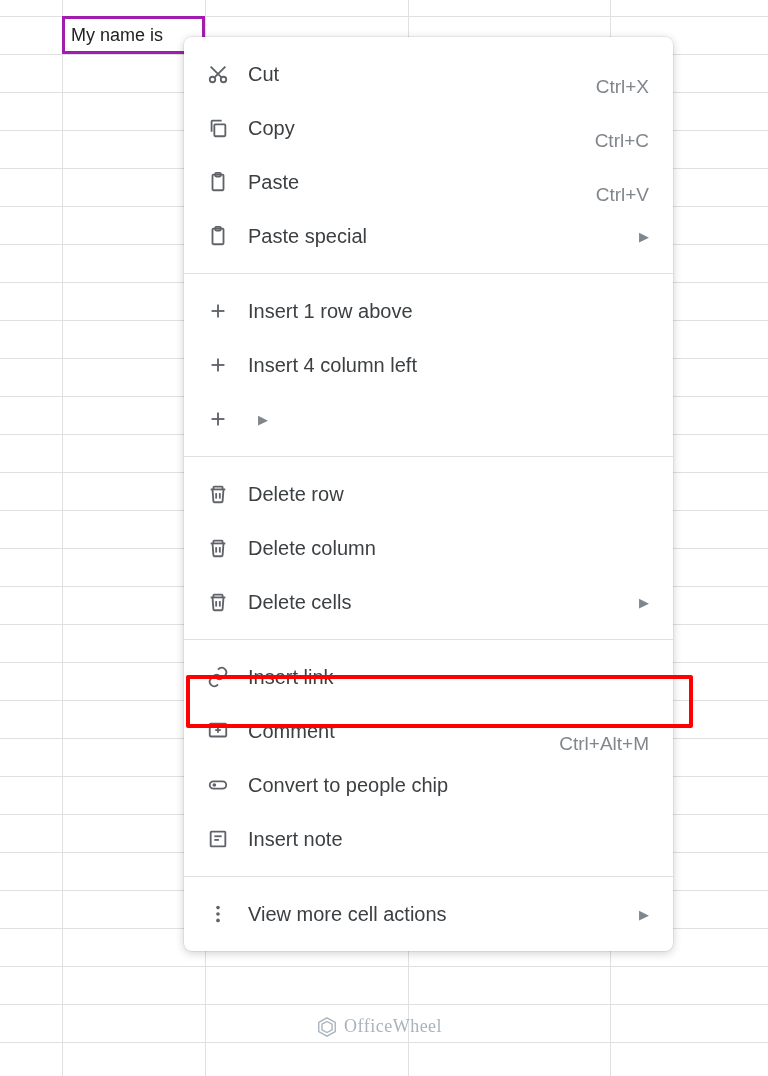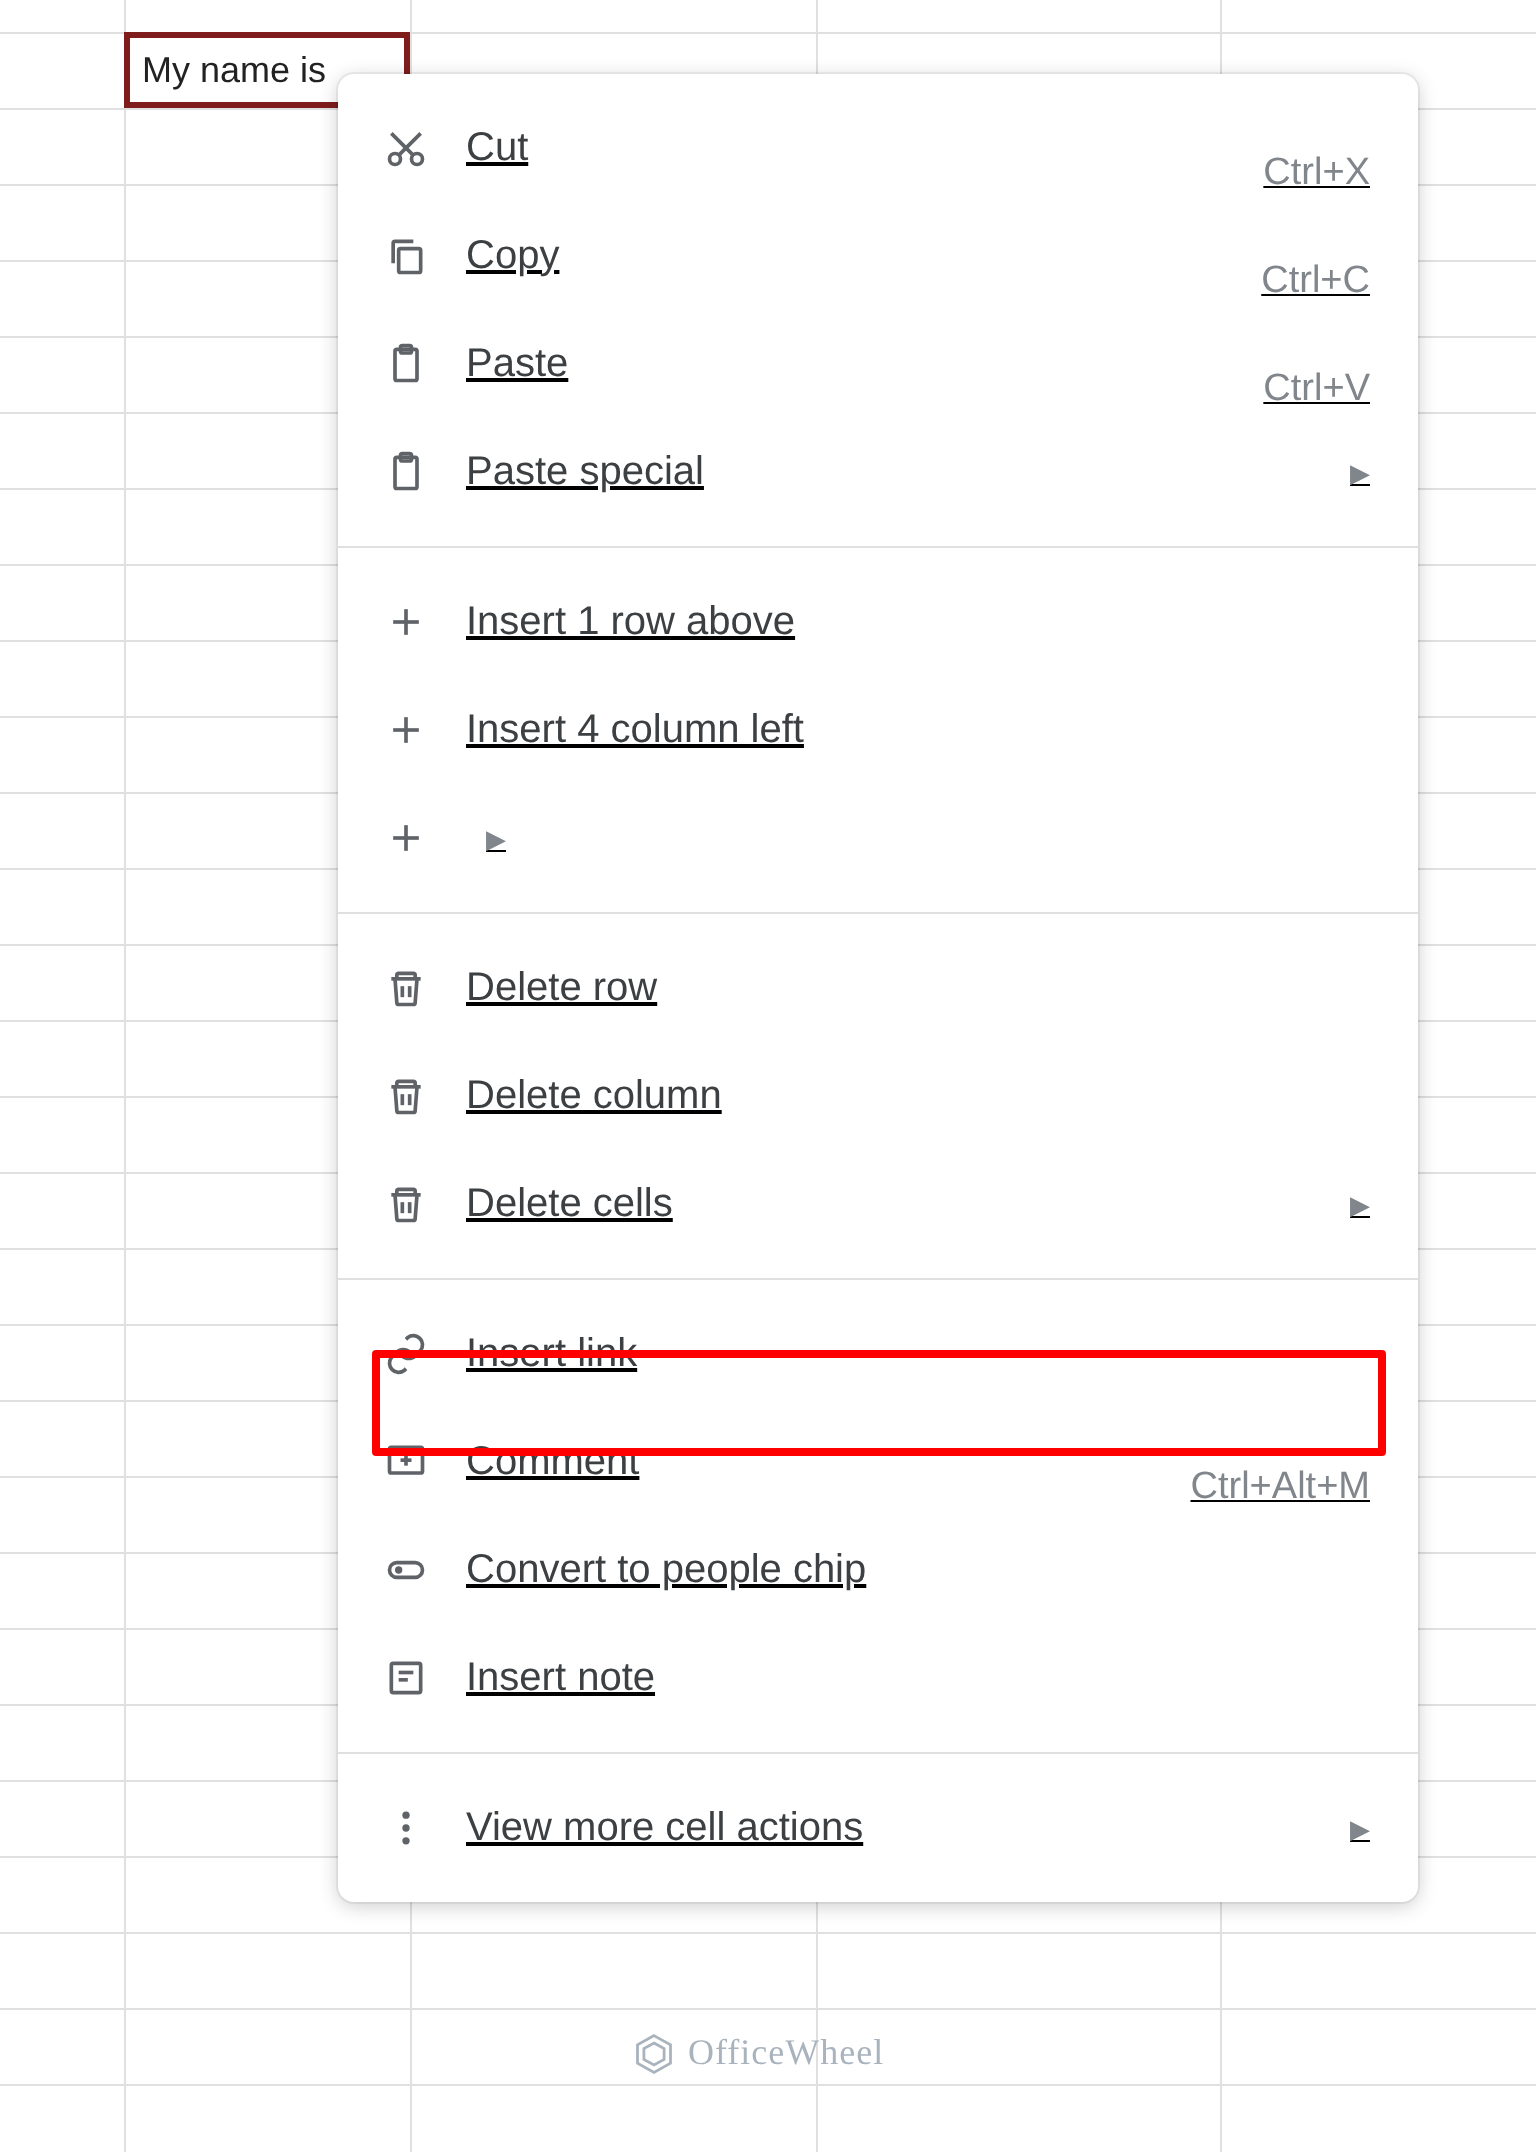--- a/index.html
+++ b/index.html
@@ -24,40 +24,39 @@
     .grid .hline { height: 1px; left: 0; right: 0; }
     .grid .vline { width: 1px; top: 0; bottom: 0; }
 
     
     .cell-selected {
       position: absolute;
       left: 62px;
       top: 16px;
       width: 143px;
       height: 38px;
-      border: 3px solid #7f1d1d;
+      border: 3px solid #a21caf;
       background: #fff;
       display: flex;
       align-items: center;
       padding: 0 6px;
       font-size: 18px;
       color: #222;
     }
 
     
     .context-menu {
       position: absolute;
-      left: 169px;
+      left: 184px;
       top: 37px;
-      width: 540px;
+      width: 489px;
       background: #fff;
       border-radius: 8px;
       box-shadow: 0 2px 10px rgba(0,0,0,0.20), 0 0 0 1px rgba(0,0,0,0.05);
       padding: 10px 0;
-      text-decoration: underline;
     }
     .menu-item {
       display: flex;
       align-items: center;
       height: 54px;
       padding: 0 24px 0 22px;
       color: #3c4043;
       font-size: 20px;
       cursor: default;
       position: relative;

